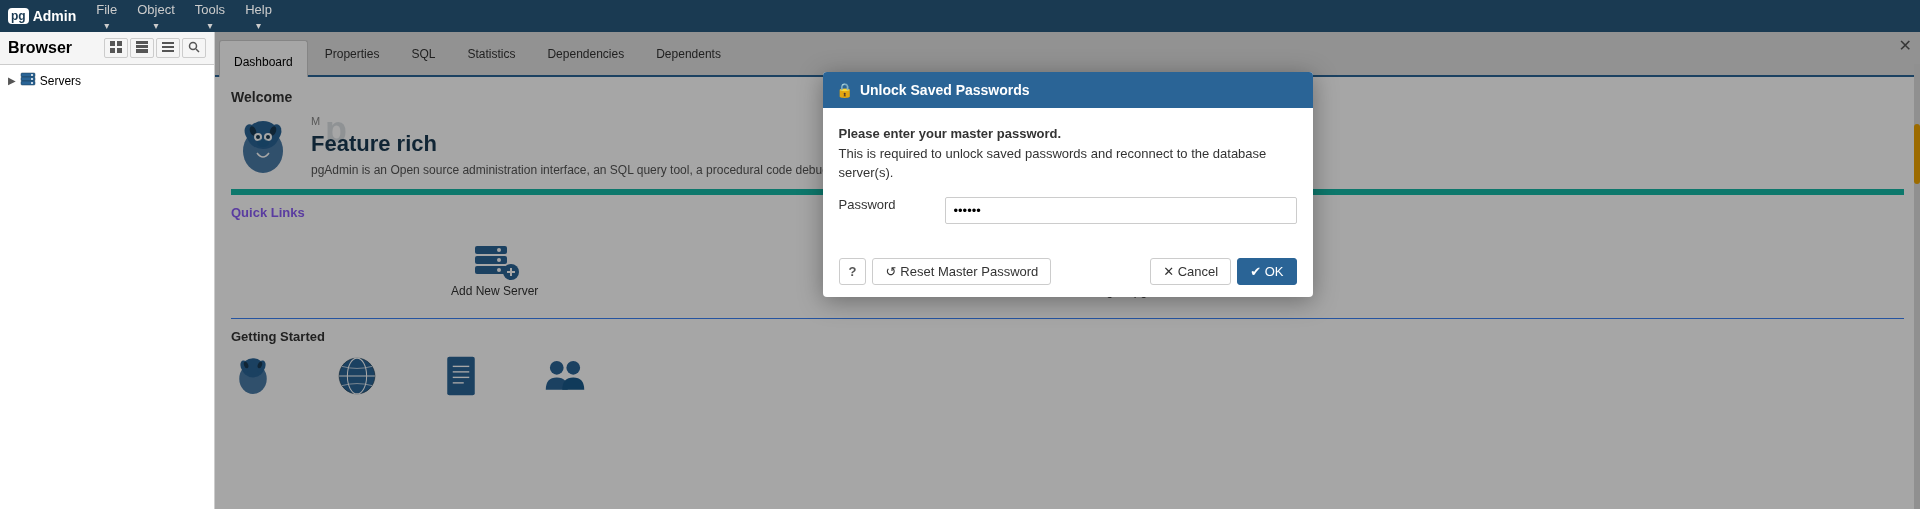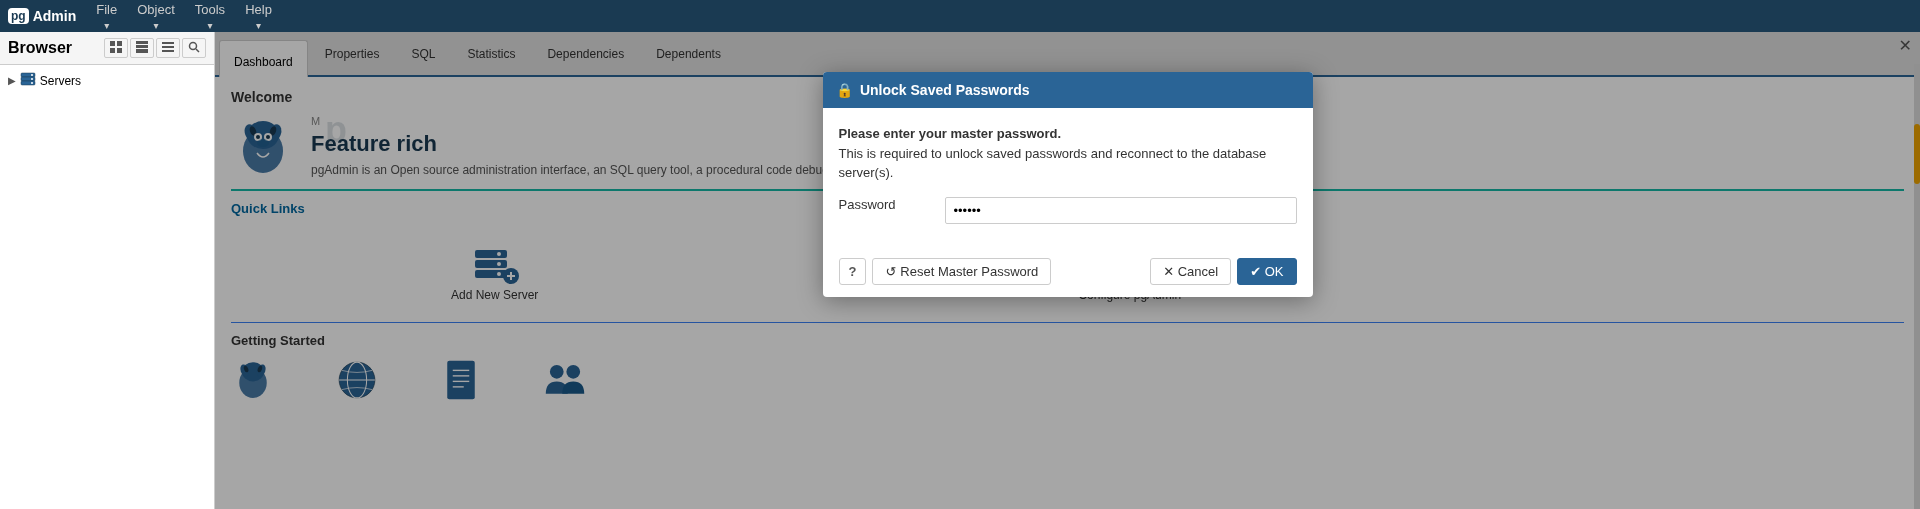--- a/index.html
+++ b/index.html
@@ -179,23 +179,23 @@
       margin-bottom: 4px;
     }
     .description-text {
       font-size: 12px;
       color: #555;
       line-height: 1.5;
     }
     .quick-links-title {
       font-weight: bold;
       font-size: 13px;
-      color: #0369a1;
-      margin-bottom: 22px;
-      border-top: 2px solid #14b8a6;
+      color: #8b5cf6;
+      margin-bottom: 14px;
+      border-top: 6px solid #14b8a6;
       padding-top: 10px;
     }
     .quick-links-grid {
       display: flex;
       gap: 40px;
       align-items: center;
       padding: 10px 0;
     }
     .quick-link-item {
       display: flex;

